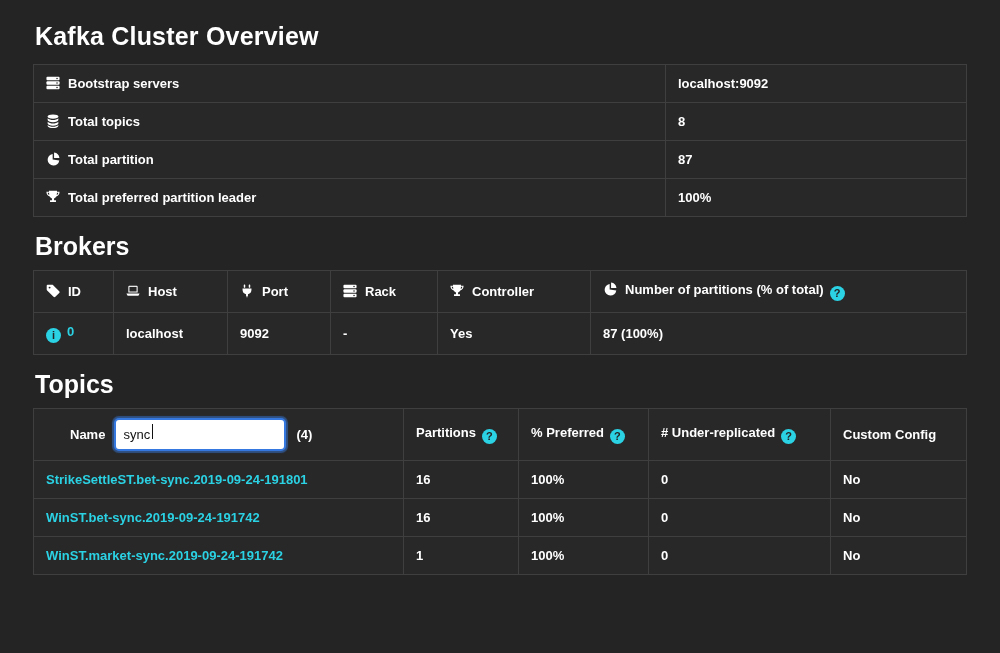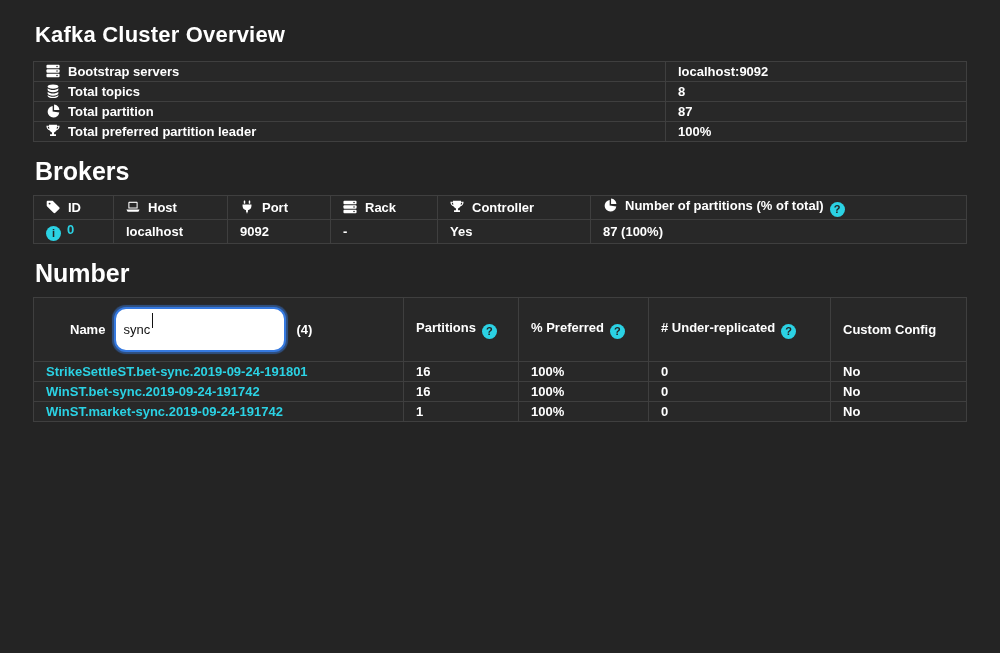--- a/index.html
+++ b/index.html
@@ -4,50 +4,50 @@
 <style>
   :root { --accent:#2bd2e4; --focus:#3579e0; --cellbg:#282828; --border:#3f3f3f; }
   * { box-sizing:border-box; }
   body {
     margin:0; width:1000px; height:653px;
     background:#242424; color:#fff;
     font-family:"Liberation Sans", sans-serif;
     overflow:hidden;
   }
   .page { padding:14px 33px 0 33px; }
-  h1 { font-size:22px; font-weight:700; margin:8px 0 13px 2px; letter-spacing:.2px; }
+  h1 { font-size:25px; font-weight:700; margin:8px 0 13px 2px; letter-spacing:.2px; }
   h2 { font-size:25px; font-weight:700; margin:15px 0 9px 2px; }
   table {
     width:100%; border-collapse:collapse; table-layout:fixed;
     background:var(--cellbg); border:1px solid #4a4a4a;
   }
   th, td {
     border:1px solid var(--border);
-    padding:2px 12px; font-size:13px; text-align:left; vertical-align:middle;
+    padding:11px 12px; font-size:13px; text-align:left; vertical-align:middle;
     overflow:hidden; white-space:nowrap;
   }
   th { font-weight:700; }
   td { font-weight:600; }
   .icon { display:inline-block; width:14px; height:14px; margin-right:8px; vertical-align:-2px; color:#fff; }
   .icon svg { display:block; width:14px; height:14px; }
   .circ {
     display:inline-flex; align-items:center; justify-content:center;
     width:15px; height:15px; border-radius:50%;
     background:var(--accent); color:#232323;
     font-size:11px; font-weight:700; line-height:1; vertical-align:-3px;
   }
   .help { margin-left:6px; cursor:pointer; }
   a.cyan-link { color:var(--accent); text-decoration:none; font-weight:600; cursor:pointer; }
   .id-cell .circ { margin-right:6px; cursor:pointer; }
   .name-head { display:flex; align-items:center;margin-left:24px; }
   .input-wrap { position:relative; display:inline-block; margin:0 10px 0 9px; }
   .search-input {
-    width:172px; height:45px; padding:3px 7px;
+    width:172px; height:33px; padding:3px 7px;
     font-family:"Liberation Sans", sans-serif; font-size:13px; color:#111;
-    background:#fff; border:2px solid var(--focus); border-radius:12px;
+    background:#fff; border:2px solid var(--focus); border-radius:5px;
     box-shadow:0 0 1px 2px rgba(53,121,224,.5); outline:none;
   }
   .caret { position:absolute; left:38px; top:6px; width:1px; height:15px; background:#111; }
   .topics-head th { padding-top:9px; padding-bottom:9px; }
 </style>
 </head>
 <body>
 
 <svg width="0" height="0" style="position:absolute" aria-hidden="true">
   <defs>
@@ -167,21 +167,21 @@
         <td class="id-cell"><span class="circ">i</span><a class="cyan-link">0</a></td>
         <td>localhost</td>
         <td>9092</td>
         <td>-</td>
         <td>Yes</td>
         <td>87 (100%)</td>
       </tr>
     </tbody>
   </table>
 
-  <h2>Number</h2>
+  <h2>Topics</h2>
   <table>
     <colgroup>
         <col style="width:370px">
         <col style="width:115px">
         <col style="width:130px">
         <col style="width:182px">
         <col>
       </colgroup>
     <thead>
       <tr class="topics-head">

